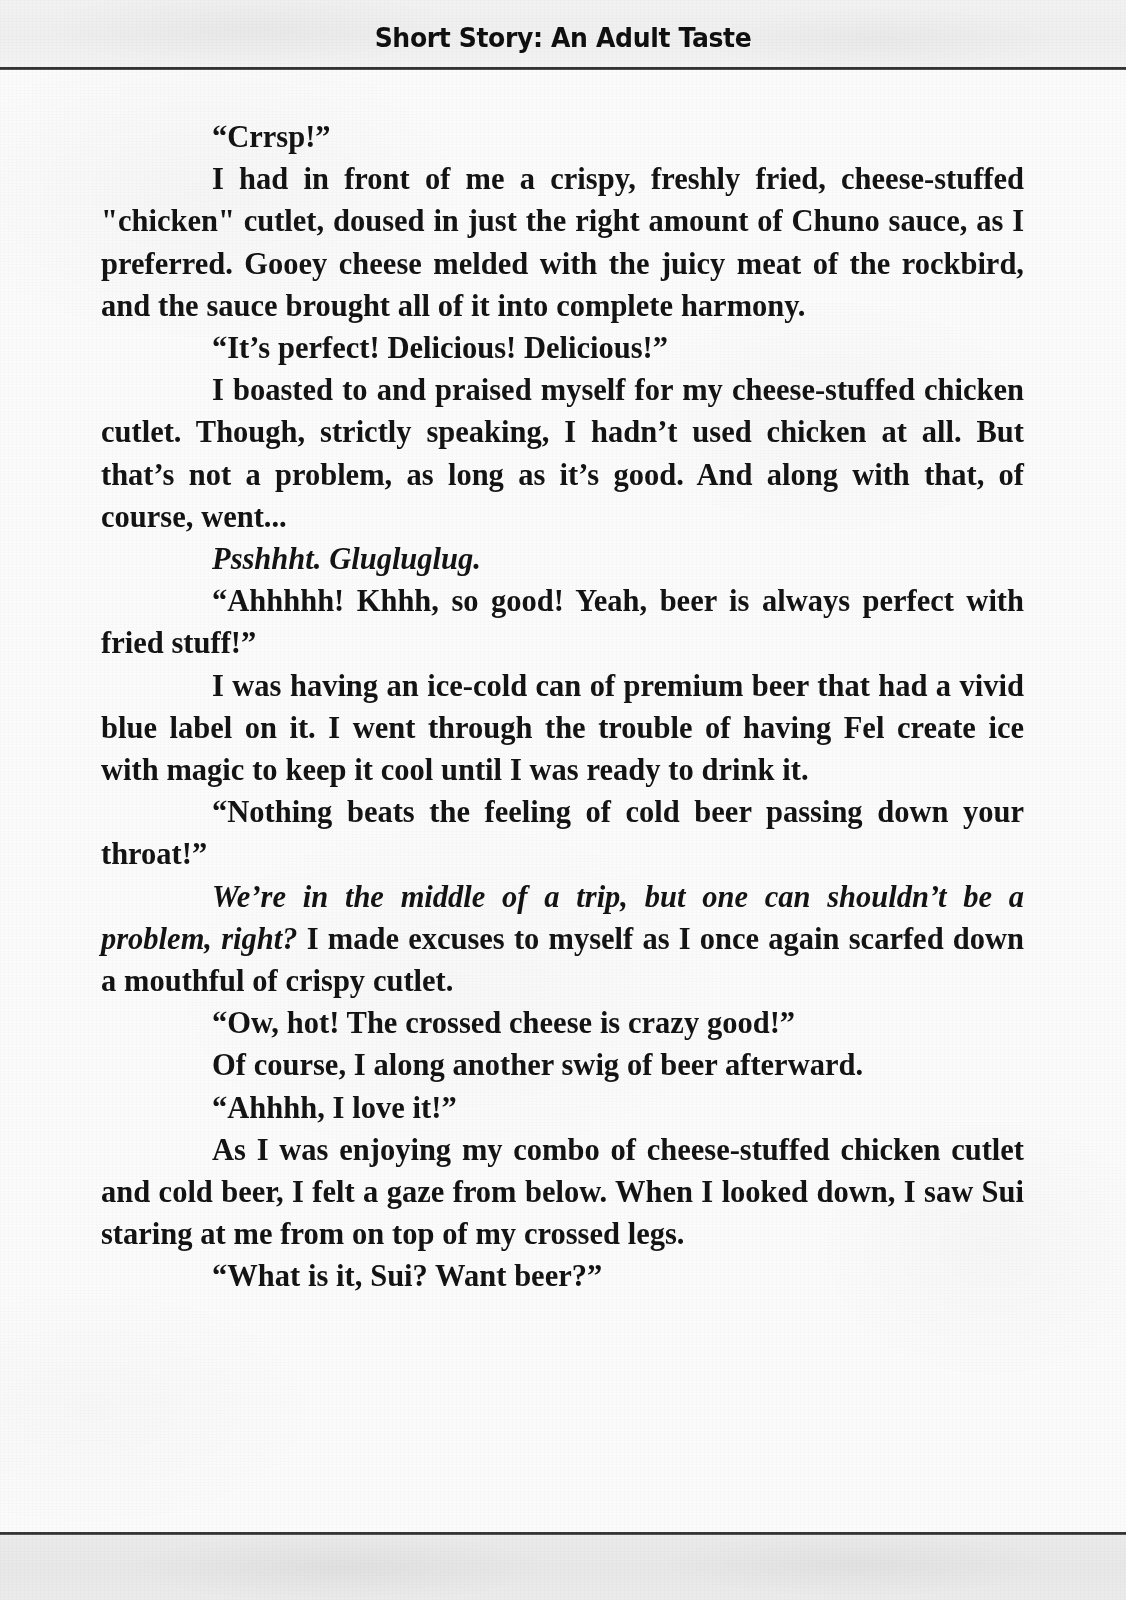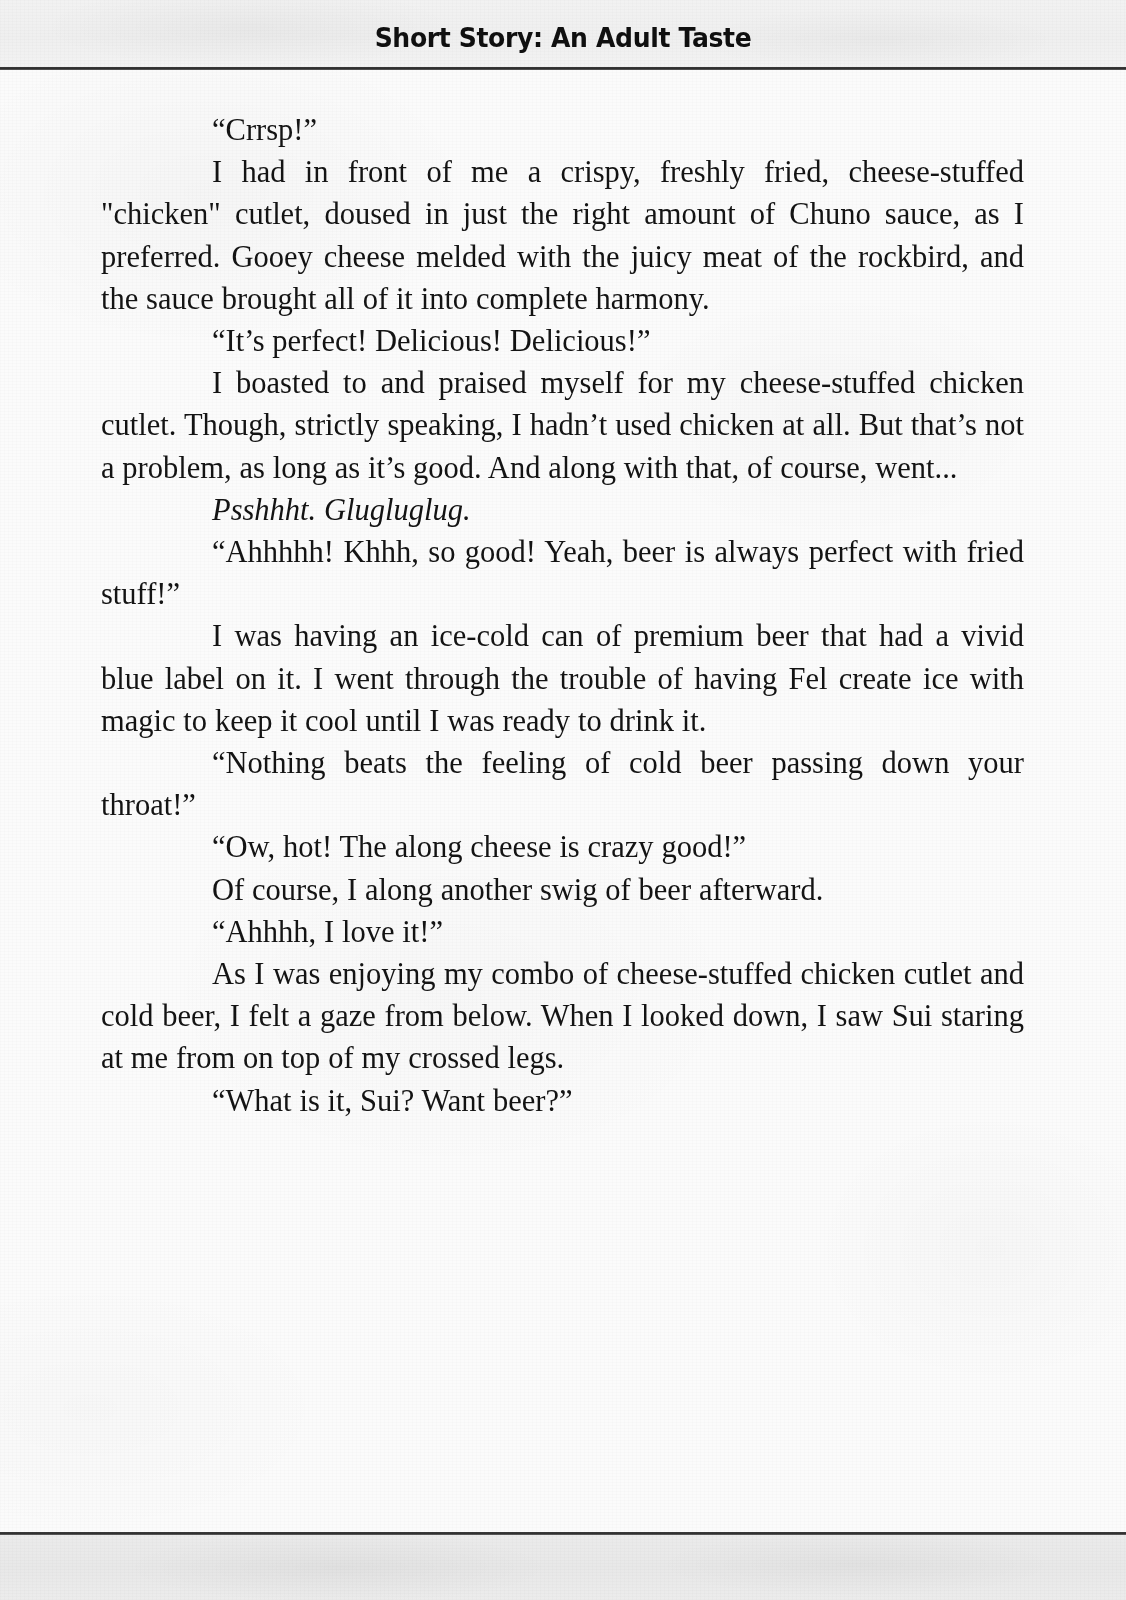--- a/index.html
+++ b/index.html
@@ -64,22 +64,23 @@
     top: 67px;
     width: 1126px;
     height: 3px;
     background: linear-gradient(180deg, #3a3a3a 0%, #2e2e2e 60%, #6a6a6a 100%);
   }
 
   
   .content {
     position: absolute;
     left: 101px;
-    top: 109px;
+    top: 116px;
     width: 923px;
+    font-weight: bold;
   }
   .para {
     margin: 0;
     font-size: 30.5px;
     line-height: 42.2px;
     color: #141414;
     text-align: justify;
     text-indent: 111px;
     -webkit-hyphens: none;
     hyphens: none;
@@ -162,23 +163,26 @@
     </p>
 
     <p class="para last-line-natural">
       <span>I was having an ice-cold can of premium beer that had a vivid blue label on it. I went through the trouble of having Fel create ice with magic to keep it cool until I was ready to drink it.</span>
     </p>
 
     <p class="para last-line-natural">
       <span>“Nothing beats the feeling of cold beer passing down your throat!”</span>
     </p>
 
-
-    <p class="para last-line-natural">
-      <span>“Ow, hot! The along cheese is crazy good!”</span>
+    <p class="para last-line-natural">
+      <span class="ital">We’re in the middle of a trip, but one can shouldn’t be a problem, right?</span><span> I made excuses to myself as I once again scarfed down a mouthful of crispy cutlet.</span>
+    </p>
+
+    <p class="para last-line-natural">
+      <span>“Ow, hot! The crossed cheese is crazy good!”</span>
     </p>
 
     <p class="para last-line-natural">
       <span>Of course, I along another swig of beer afterward.</span>
     </p>
 
     <p class="para last-line-natural">
       <span>“Ahhhh, I love it!”</span>
     </p>
 

